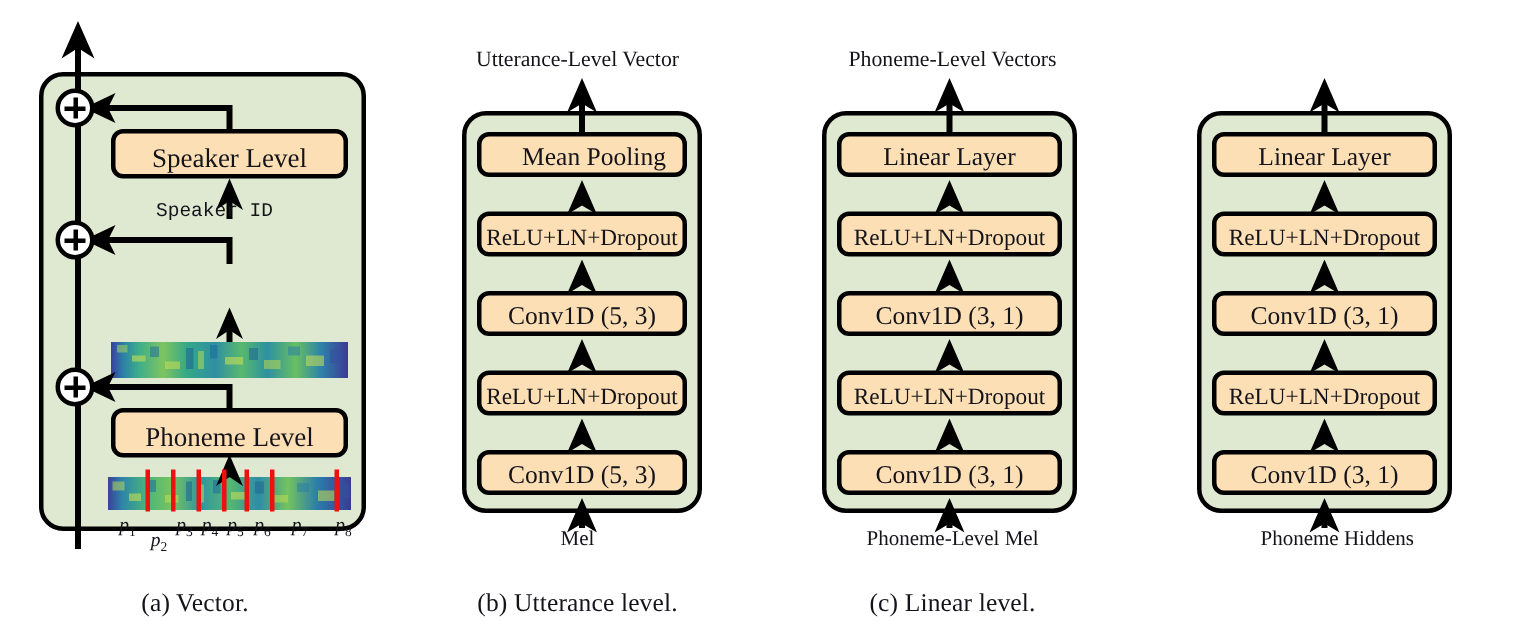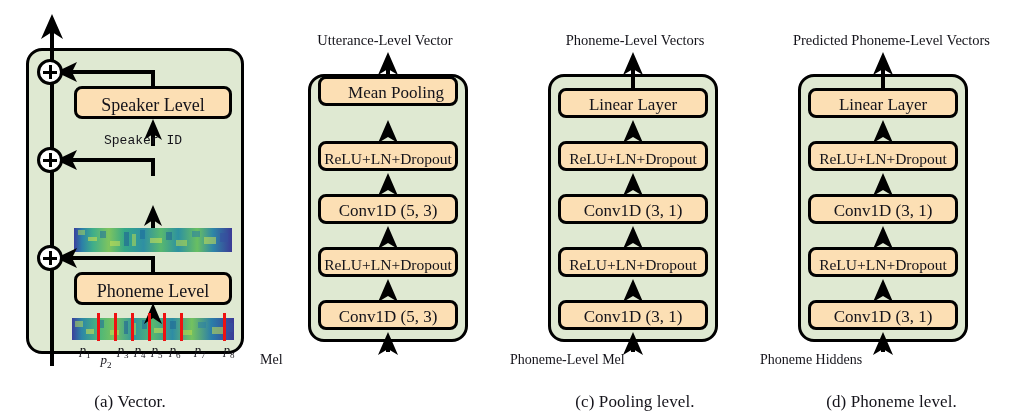--- a/index.html
+++ b/index.html
@@ -21,21 +21,21 @@
     position:absolute;bottom:6px;left:0;width:100%;
     text-align:center;font-size:17px;letter-spacing:.1px;
   }
 
   .toplabel{
     position:absolute;top:32px;left:0;width:100%;
     text-align:center;font-size:14.5px;white-space:nowrap;
   }
   .botlabel{
     position:absolute;left:0;width:100%;
-    font-size:14px;white-space:nowrap;
+    text-align:center;font-size:14px;white-space:nowrap;
   }
 
   
   .container{
     position:absolute;
     background:#dfe9d2;
     border:3.5px solid #000;
     border-radius:16px;
     box-sizing:border-box;
   }
@@ -243,21 +243,21 @@
 <div class="panel" id="panel-b">
   <div class="toplabel">Utterance-Level Vector</div>
 
   <div class="container" style="left:48px;top:74px;width:160px;height:268px;"></div>
 
   <div class="vline" style="left:126px;top:62px;height:28px;"></div>
   <svg class="arrow-up" style="left:116px;top:52px;" width="24" height="24" viewBox="0 0 24 24">
     <path d="M12 0 L22 23 L12 17 L2 23 Z" fill="#000"></path>
   </svg>
 
-  <div class="block" style="left:58px;top:76px;width:140px;height:30px;padding-left:16px;">
+  <div class="block" style="left:58px;top:88px;width:140px;height:30px;padding-left:16px;">
     <span>Mean Pooling</span>
   </div>
   <svg class="arrow-up" style="left:116px;top:120px;" width="24" height="24" viewBox="0 0 24 24">
     <path d="M12 0 L22 23 L12 17 L2 23 Z" fill="#000"></path>
   </svg>
 
   <div class="block" style="left:58px;top:141px;width:140px;height:30px;">
     <span class="small" style="font-size:15.5px;">ReLU+LN+Dropout</span>
   </div>
   <svg class="arrow-up" style="left:116px;top:173px;" width="24" height="24" viewBox="0 0 24 24">
@@ -281,20 +281,21 @@
   <div class="block" style="left:58px;top:300px;width:140px;height:30px;">
     <span>Conv1D (5, 3)</span>
   </div>
 
   <div class="vline" style="left:126px;top:340px;height:12px;"></div>
   <svg class="arrow-up" style="left:116px;top:332px;" width="24" height="24" viewBox="0 0 24 24">
     <path d="M12 0 L22 23 L12 17 L2 23 Z" fill="#000"></path>
   </svg>
 
   <div class="botlabel" style="top:352px;">Mel</div>
+  <div class="caption">(b) Utterance level.</div>
 </div>
 
 <div class="panel" id="panel-c">
   <div class="toplabel">Phoneme-Level Vectors</div>
 
   <div class="container" style="left:38px;top:74px;width:170px;height:268px;"></div>
 
   <div class="vline" style="left:121px;top:62px;height:28px;"></div>
   <svg class="arrow-up" style="left:111px;top:52px;" width="24" height="24" viewBox="0 0 24 24">
     <path d="M12 0 L22 23 L12 17 L2 23 Z" fill="#000"></path>
@@ -331,25 +332,24 @@
   <div class="block" style="left:48px;top:300px;width:150px;height:30px;">
     <span>Conv1D (3, 1)</span>
   </div>
 
   <div class="vline" style="left:121px;top:340px;height:12px;"></div>
   <svg class="arrow-up" style="left:111px;top:332px;" width="24" height="24" viewBox="0 0 24 24">
     <path d="M12 0 L22 23 L12 17 L2 23 Z" fill="#000"></path>
   </svg>
 
   <div class="botlabel" style="top:352px;">Phoneme-Level Mel</div>
-  <div class="caption">(c) Pooling level.</div>
+  <div class="caption">(c) Linear level.</div>
 </div>
 
 <div class="panel" id="panel-d">
-  <div class="toplabel">Predicted Phoneme-Level Vectors</div>
 
   <div class="container" style="left:38px;top:74px;width:170px;height:268px;"></div>
 
   <div class="vline" style="left:121px;top:62px;height:28px;"></div>
   <svg class="arrow-up" style="left:111px;top:52px;" width="24" height="24" viewBox="0 0 24 24">
     <path d="M12 0 L22 23 L12 17 L2 23 Z" fill="#000"></path>
   </svg>
 
   <div class="block" style="left:48px;top:88px;width:150px;height:30px;">
     <span>Linear Layer</span>
@@ -382,14 +382,13 @@
   <div class="block" style="left:48px;top:300px;width:150px;height:30px;">
     <span>Conv1D (3, 1)</span>
   </div>
 
   <div class="vline" style="left:121px;top:340px;height:12px;"></div>
   <svg class="arrow-up" style="left:111px;top:332px;" width="24" height="24" viewBox="0 0 24 24">
     <path d="M12 0 L22 23 L12 17 L2 23 Z" fill="#000"></path>
   </svg>
 
   <div class="botlabel" style="top:352px;">Phoneme Hiddens</div>
-  <div class="caption">(d) Phoneme level.</div>
 </div>
 
 </body></html>

